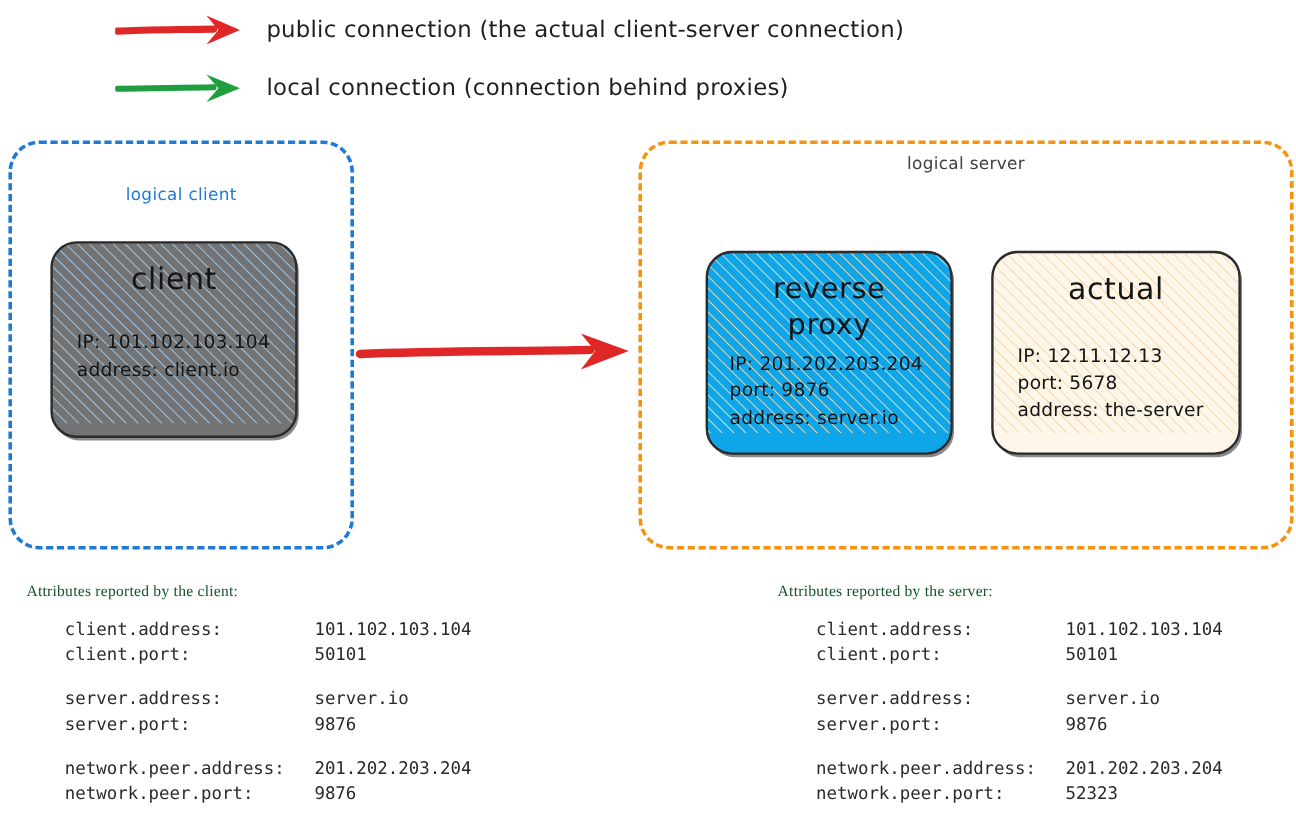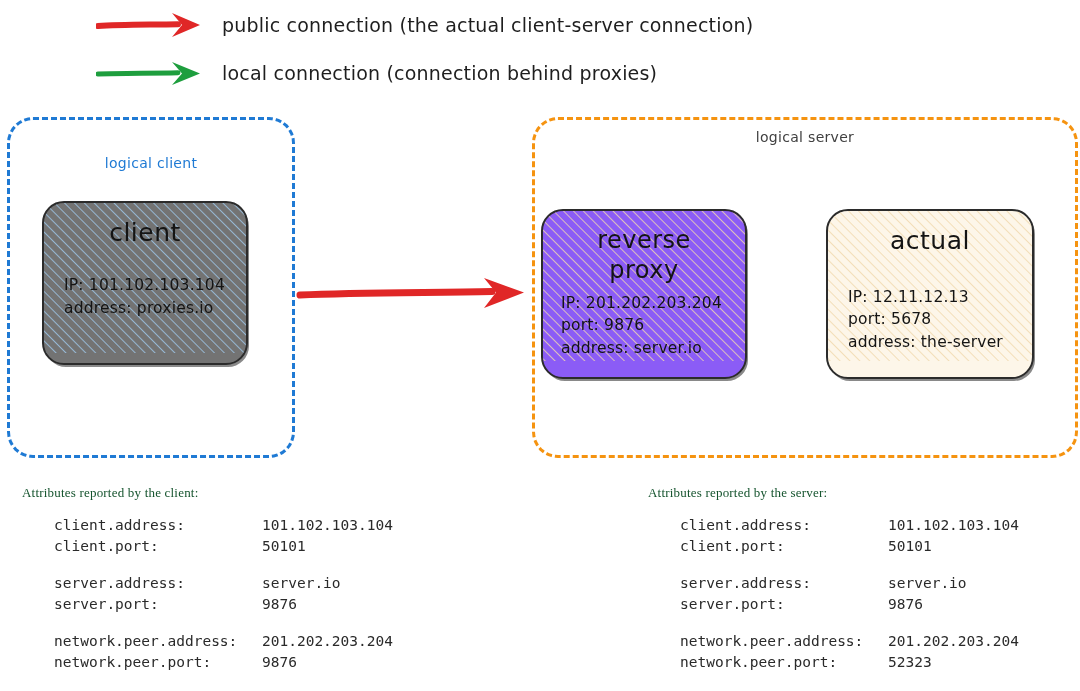--- a/index.html
+++ b/index.html
@@ -128,25 +128,25 @@
     left: 42px;
     top: 201px;
     width: 206px;
     height: 164px;
     background: #737373;
   }
   #node-client .node-lines { padding-bottom: 34px; padding-left: 4px; }
 
   
   #node-reverse-proxy {
-    left: 541px;
+    left: 588px;
     top: 209px;
     width: 206px;
     height: 170px;
-    background: #8b5cf6;
+    background: #0ea5e9;
   }
   #node-reverse-proxy .node-lines { padding-bottom: 8px; padding-left: 2px; }
   #node-reverse-proxy .node-title { font-size: 24px; }
 
   
   #node-server {
     left: 826px;
     top: 209px;
     width: 208px;
     height: 170px;
@@ -225,21 +225,21 @@
   </div>
 
   <div class="node" id="node-client">
     <svg class="hatch">
         <rect width="100%" height="100%" fill="url(#hatch-blue)"></rect>
       </svg>
     <div class="node-inner">
       <div class="node-title">client</div>
       <div class="node-lines">
         <div class="node-line">IP: 101.102.103.104</div>
-        <div class="node-line">address: proxies.io</div>
+        <div class="node-line">address: client.io</div>
       </div>
     </div>
   </div>
 
   <svg id="public-arrow" viewBox="0 0 232 46">
     <path d="M4 25 C 60 22.5, 130 22.8, 196 21.6" stroke="#e02727" stroke-width="7" fill="none" stroke-linecap="round"></path>
     <path d="M188 8 L 228 22.5 L 188 38 L 200 22.5 Z" fill="#e02727"></path>
   </svg>
 
   <div class="logical" id="logical-server">

